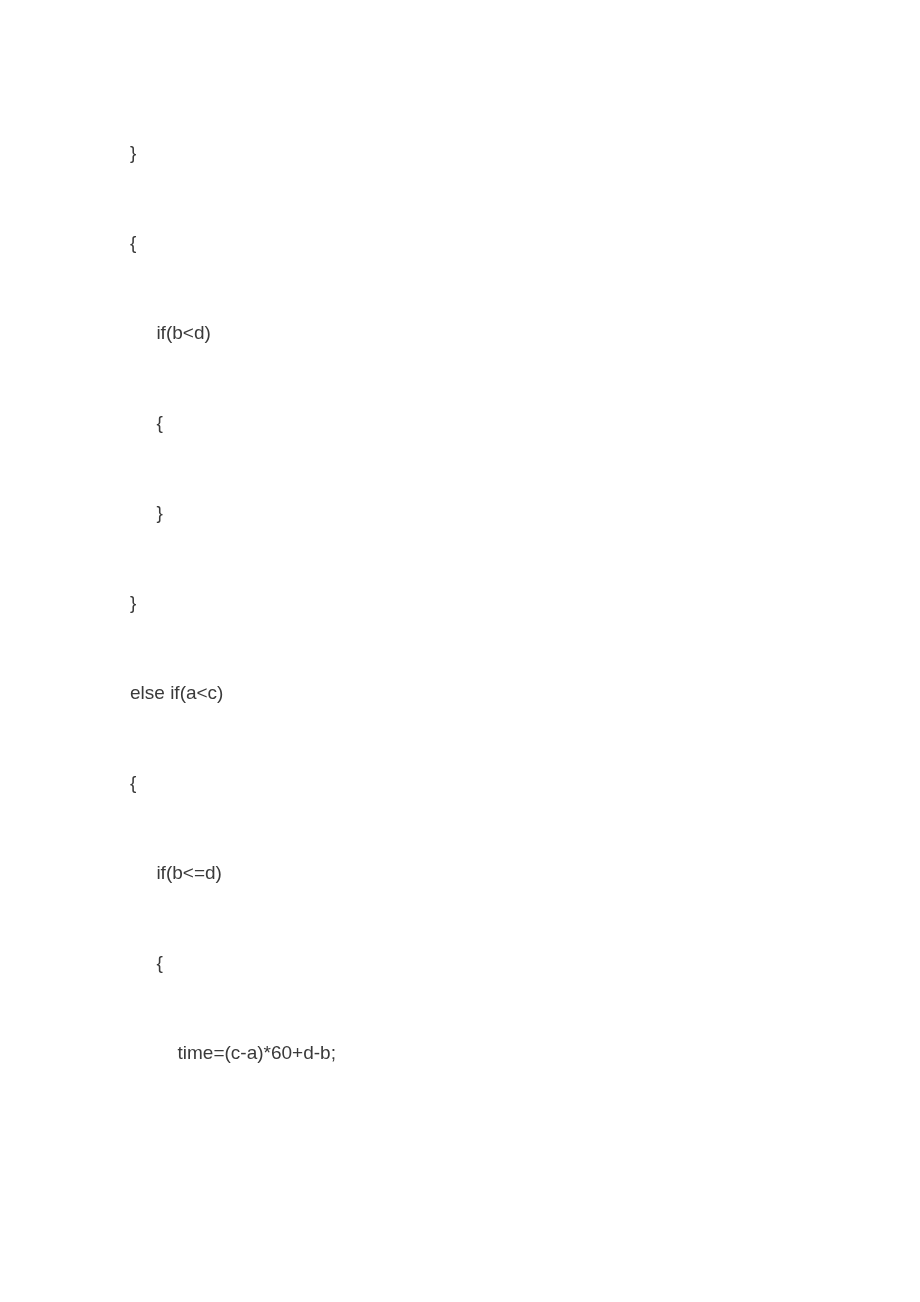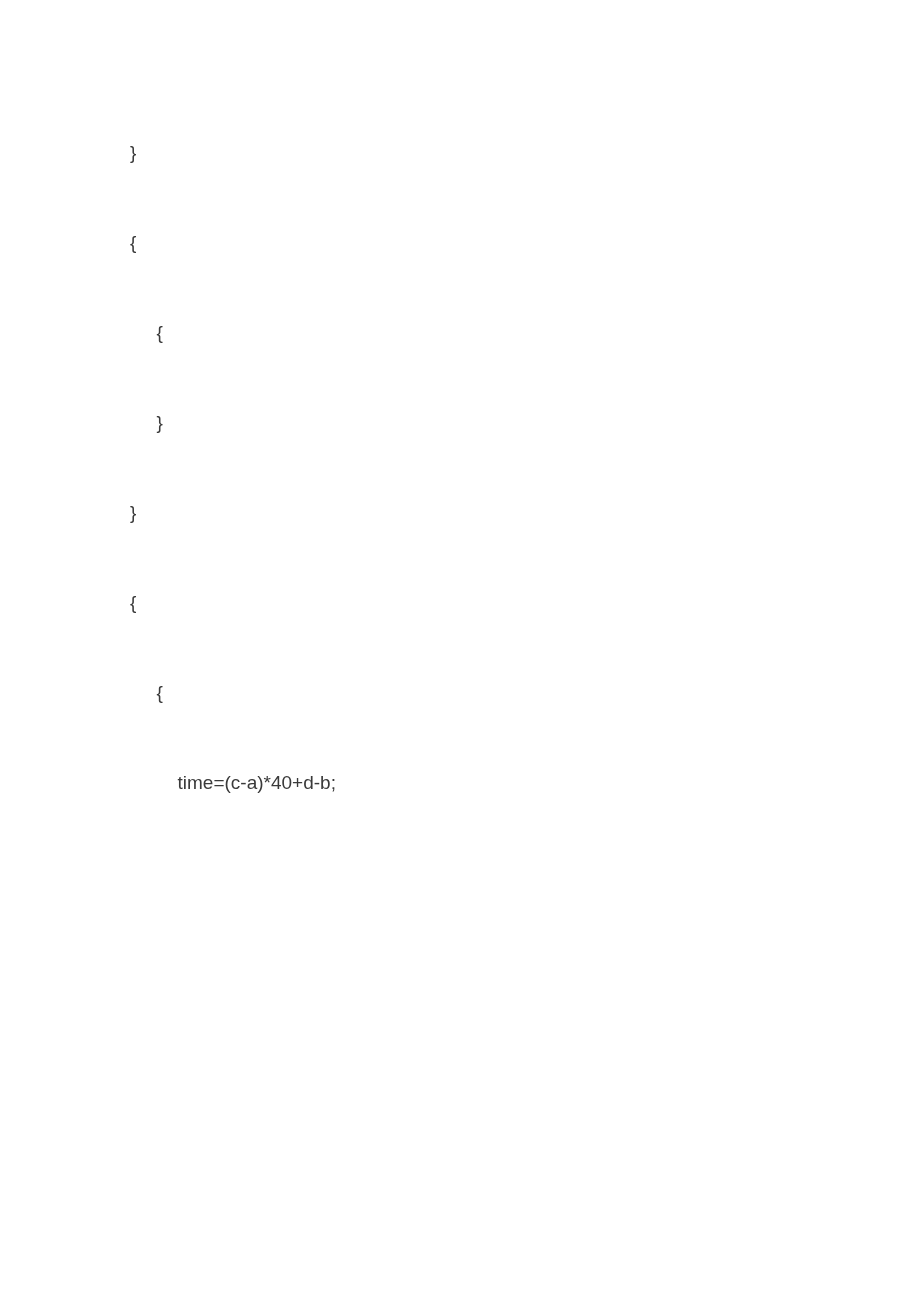--- a/index.html
+++ b/index.html
@@ -32,26 +32,29 @@
     align-items: center;
   }
 </style>
 </head>
 <body>
 
 <div class="page">
   <div class="code-block">
     <div class="line"><span>}</span></div>
     <div class="line"><span>{</span></div>
+    <div class="line"><span>     if(b&lt;d)</span></div>
     <div class="line"><span>     {</span></div>
     <div class="line"><span>     }</span></div>
     <div class="line"><span>}</span></div>
+    <div class="line"><span>else if(a&lt;c)</span></div>
     <div class="line"><span>{</span></div>
+    <div class="line"><span>     if(b&lt;=d)</span></div>
     <div class="line"><span>     {</span></div>
-    <div class="line"><span>         time=(c-a)*40+d-b;</span></div>
+    <div class="line"><span>         time=(c-a)*60+d-b;</span></div>
     <div class="line"></div>
     
     
     
     
     
     
     
     
   </div>

